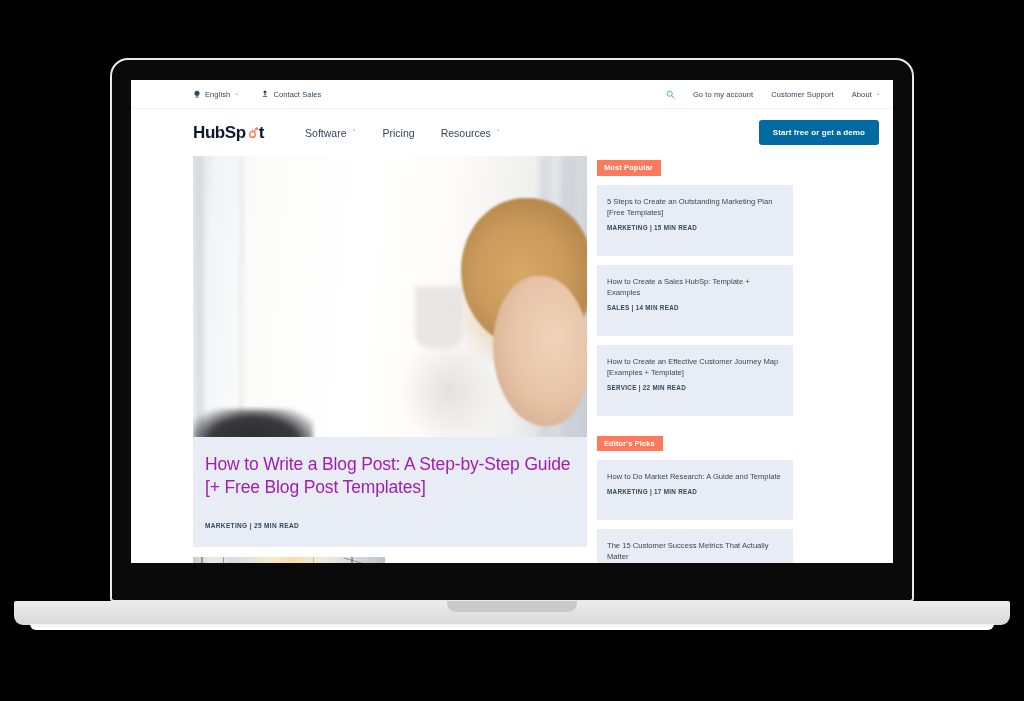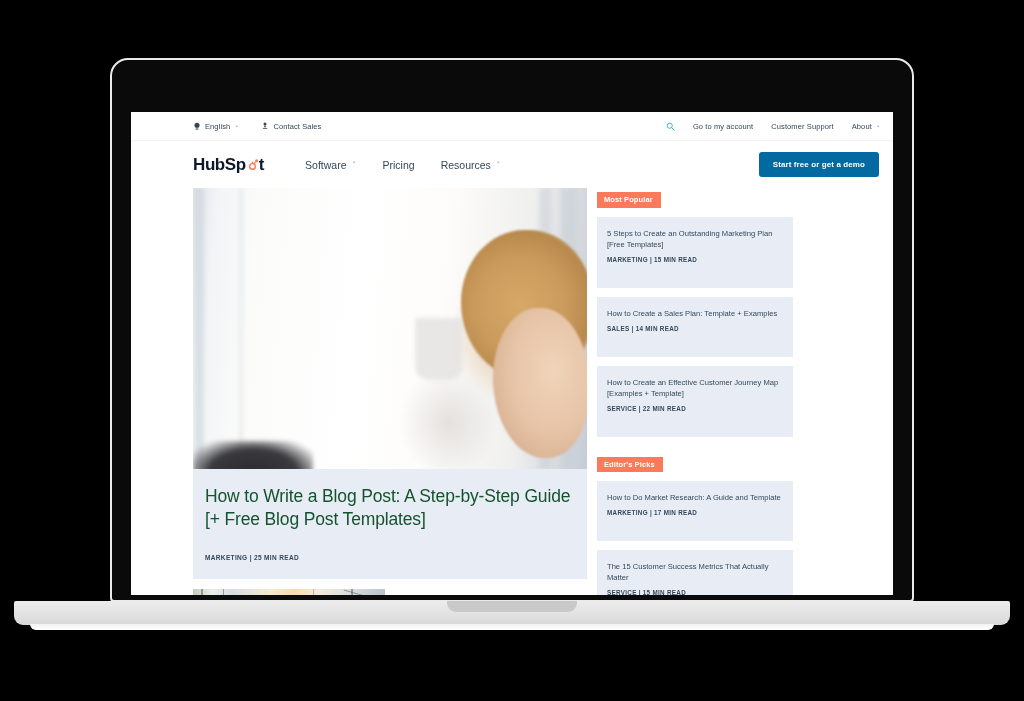--- a/index.html
+++ b/index.html
@@ -32,21 +32,21 @@
     background: #0a0a0a;
     border: 2px solid #e9eaec;
     border-radius: 18px 18px 4px 4px;
     box-sizing: border-box;
   }
 
   
   .screen {
     position: absolute;
     left: 131px;
-    top: 112px;
+    top: 80px;
     width: 762px;
     height: 483px;
     background: #ffffff;
     overflow: hidden;
   }
 
   
   .laptop-base {
     position: absolute;
     left: 14px;
@@ -188,21 +188,21 @@
   }
   .img-shoulder {
     position: absolute; left: 0px; bottom: -4px; width: 120px; height: 32px;
     background: radial-gradient(ellipse at 50% 100%, #2b2b2e 0%, #3a3a3e 52%, rgba(58,58,62,0) 86%);
     filter: blur(2px);
   }
   .featured-body { padding: 16px 12px 18px 12px; }
   .featured-title {
     font-size: 17.5px;
     line-height: 1.33;
-    color: #14532d;
+    color: #a21caf;
     font-weight: 400;
     letter-spacing: -0.15px;
     margin: 0 0 22px 0;
   }
   .meta {
     font-size: 6.5px;
     font-weight: 700;
     color: #33475b;
     letter-spacing: .35px;
   }
@@ -369,21 +369,21 @@
         <div class="col-side">
 
           <div>
             <span class="badge">Most Popular</span>
 
             <div class="side-card">
               <p class="side-card-title">5 Steps to Create an Outstanding Marketing Plan [Free Templates]</p>
               <div class="side-card-meta">MARKETING | 15 MIN READ</div>
             </div>
             <div class="side-card">
-              <p class="side-card-title">How to Create a Sales Plan: Template + Examples</p>
+              <p class="side-card-title">How to Create a Sales HubSp: Template + Examples</p>
               <div class="side-card-meta">SALES | 14 MIN READ</div>
             </div>
             <div class="side-card">
               <p class="side-card-title">How to Create an Effective Customer Journey Map [Examples + Template]</p>
               <div class="side-card-meta">SERVICE | 22 MIN READ</div>
             </div>
           </div>
 
           <div class="side-spacer"></div>
 

